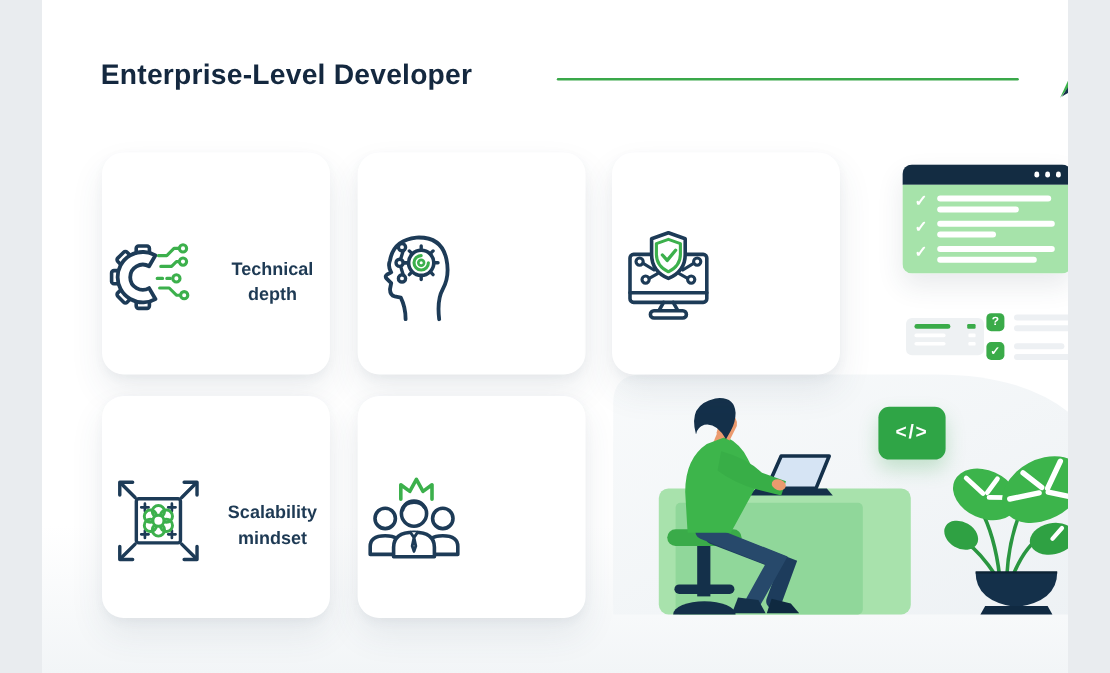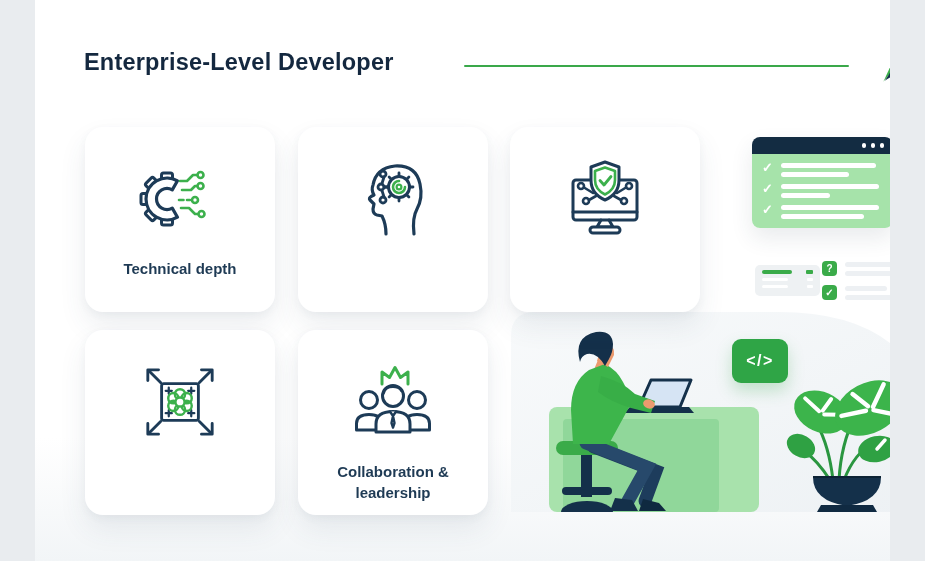--- a/index.html
+++ b/index.html
@@ -12,21 +12,21 @@
 
   
   .page-title{left:49px;top:49px;font-size:23.5px;font-weight:800;color:#14283f;letter-spacing:.2px;}
   .accent-line{left:429px;top:65px;width:385px;height:2px;background:#3aa84a;border-radius:1px;}
   .brand-logo{left:846px;top:46px;}
 
   
   .card{
     width:190px;height:185px;background:#ffffff;border-radius:18px;z-index:2;
     box-shadow:0 14px 28px rgba(50,75,100,.09),0 3px 8px rgba(50,75,100,.05);
-    display:flex;flex-direction:column;align-items:center;padding-top:22px;box-sizing:border-box;
+    display:flex;flex-direction:row;align-items:center;padding-top:22px;box-sizing:border-box;
   }
   .card-icon{height:100px;display:flex;align-items:center;justify-content:center;}
   .card-label{
     margin-top:9px;text-align:center;font-size:15px;font-weight:700;color:#1e3a54;
     line-height:1.4;max-width:172px;
   }
   .card1{left:50px;top:127px;} .card2{left:263px;top:127px;} .card3{left:475px;top:127px;}
   .card4{left:50px;top:330px;} .card5{left:263px;top:330px;}
 
   
@@ -181,39 +181,39 @@
           <circle cx="52.5" cy="39.25" r="5"></circle>
             <circle cx="46" cy="35.5" r="5"></circle>
           <circle cx="39.5" cy="39.25" r="5"></circle>
             <circle cx="39.5" cy="46.75" r="5"></circle>
           <circle cx="46" cy="50.5" r="5"></circle>
             <circle cx="52.5" cy="46.75" r="5"></circle>
           <circle cx="46" cy="43" r="4.5" fill="#fff"></circle>
         </g>
       </svg>
     </div>
+    <div class="card-label">Scalability mindset</div>
   </div>
 
   <div class="abs card card5">
     <div class="card-icon">
       <svg width="94" height="86" viewBox="0 0 94 86" fill="none" stroke-linecap="round" stroke-linejoin="round">
         <path d="M36,25 V13 L43.5,18.5 L49,8.5 L54.5,18.5 L62,13 V25" stroke="#3cb04c" stroke-width="3"></path>
         <g stroke="#1d3b57" stroke-width="3" fill="#fff">
           <circle cx="23" cy="41" r="8.5"></circle>
           <path d="M10.5,71 V64.5 Q10.5,55.5 23,55.5 Q35.5,55.5 35.5,64.5 V71 Z"></path>
           <circle cx="71" cy="41" r="8.5"></circle>
           <path d="M58.5,71 V64.5 Q58.5,55.5 71,55.5 Q83.5,55.5 83.5,64.5 V71 Z"></path>
           <circle cx="47" cy="37" r="10.5"></circle>
           <path d="M37.5,34 Q39,27.5 47,27.5 Q53,27.5 55.5,31.5" stroke-width="3"></path>
           <path d="M30,73 V65 Q30,52.5 47,52.5 Q64,52.5 64,65 V73 Z"></path>
           <path d="M44,52.5 L47,57 L50,52.5 M47,57 L45.5,64 L47,68.5 L48.5,64 Z" stroke-width="2.4"></path>
         </g>
       </svg>
     </div>
-    <div class="card-label">Collaboration &amp; leadership</div>
   </div>
 
   <div class="abs window">
     <div class="window-bar">
       <span class="dot"></span>
       <span class="dot"></span>
       <span class="dot"></span>
     </div>
     <div class="window-body">
       <div class="check-row">

